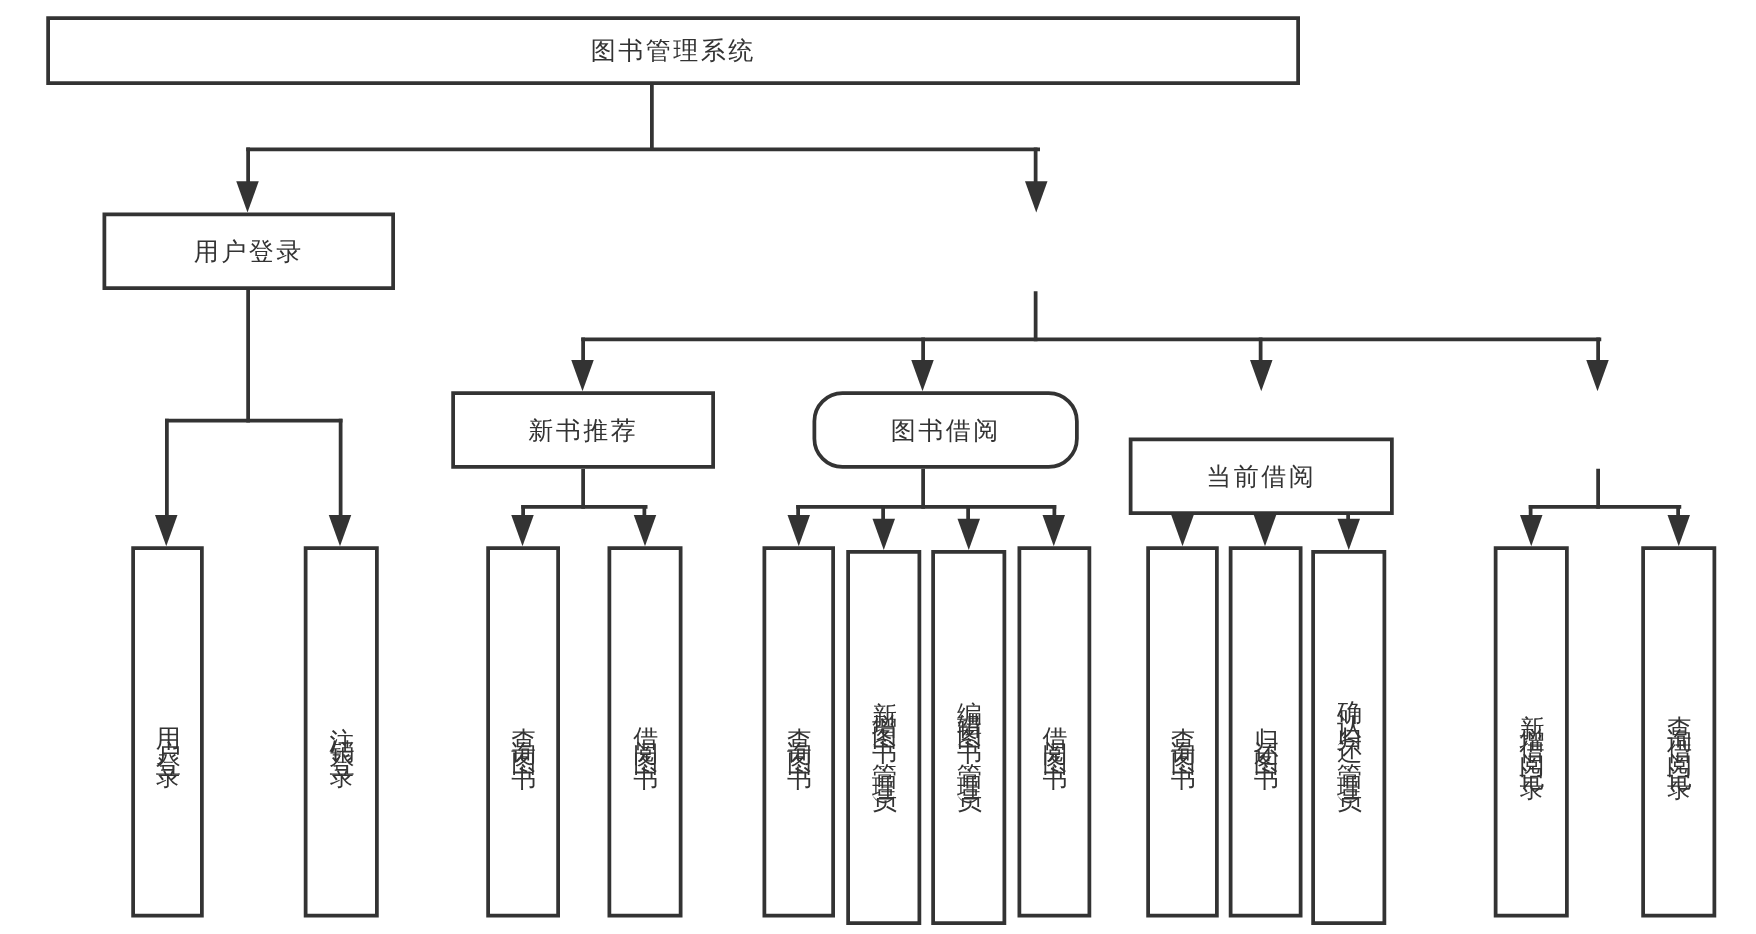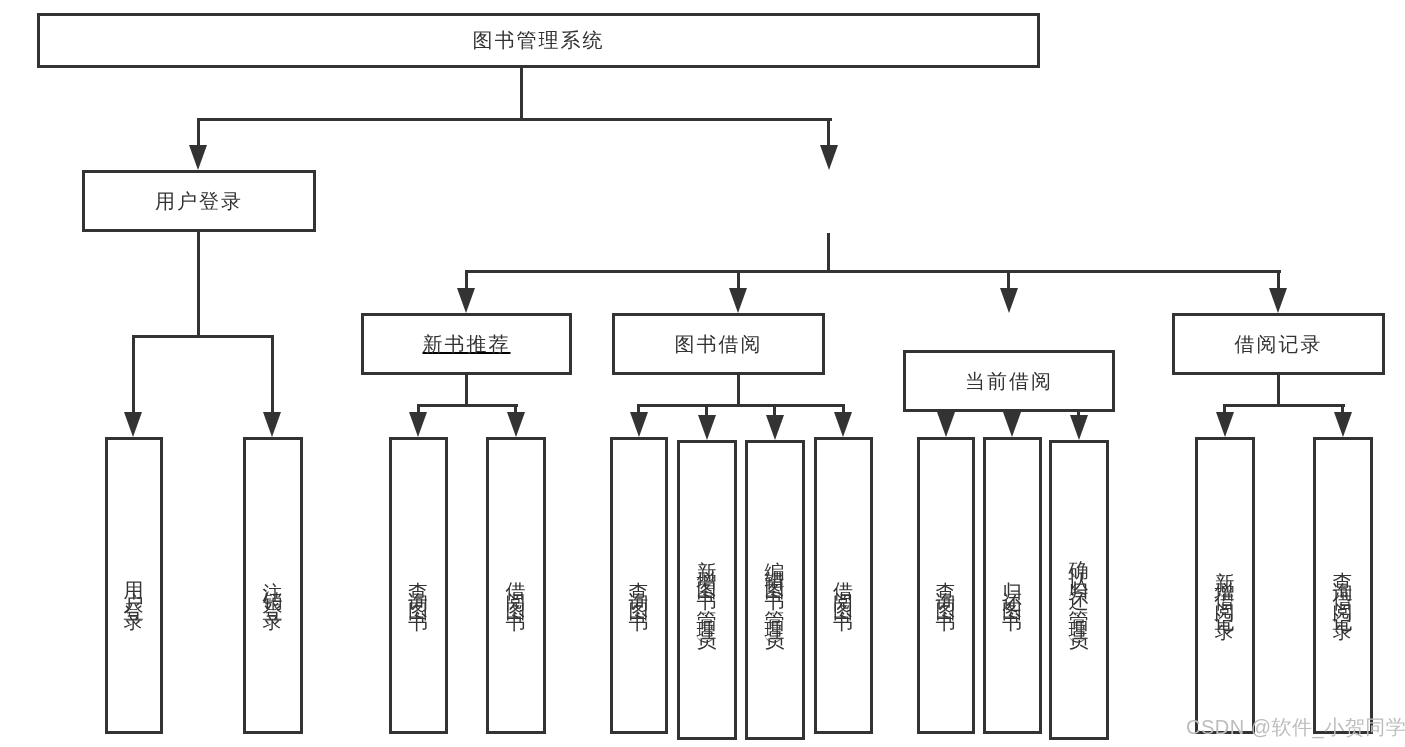--- a/index.html
+++ b/index.html
@@ -149,32 +149,29 @@
   </div>
 
   <div class="box" style="left:20px; top:13px; width:1003px; height:55px;margin-left:17px;">
     <span class="hlabel">图书管理系统</span>
   </div>
 
   <div class="box" style="left:82px; top:170px; width:234px; height:62px;">
     <span class="hlabel">用户登录</span>
   </div>
 
-  <div class="box" style="left:361px; top:313px; width:211px; height:62px;text-decoration:underline;">
+  <div class="box" style="left:361px; top:313px; width:211px; height:62px;">
     <span class="hlabel">新书推荐</span>
   </div>
-  <div class="box" style="left:612px; top:313px; width:213px; height:62px;">
+  <div class="box" style="left:650px; top:313px; width:213px; height:62px;border-radius:24px;">
     <span class="hlabel">图书借阅</span>
   </div>
   <div class="box" style="left:903px; top:313px; width:212px; height:62px;margin-top:37px;">
     <span class="hlabel">当前借阅</span>
   </div>
-  <div class="box" style="left:1172px; top:313px; width:213px; height:62px;">
-    <span class="hlabel">借阅记录</span>
-  </div>
 
   <div class="leaf" style="left:105px; top:437px; width:58px; height:297px;">
     <span class="vtext">用户登录</span>
   </div>
   <div class="leaf" style="left:243px; top:437px; width:60px; height:297px;">
     <span class="vtext">注销登录</span>
   </div>
 
   <div class="leaf" style="left:389px; top:437px; width:59px; height:297px;">
     <span class="vtext">查询图书</span>
@@ -206,15 +203,14 @@
     <span class="vtext">确认归还（管理员）</span>
   </div>
 
   <div class="leaf" style="left:1195px; top:437px; width:60px; height:297px;">
     <span class="vtext">新增借阅记录</span>
   </div>
   <div class="leaf" style="left:1313px; top:437px; width:60px; height:297px;">
     <span class="vtext">查询借阅记录</span>
   </div>
 
-  <div class="watermark">CSDN @软件_小贺同学</div>
 
 </div>
 
 </body></html>

